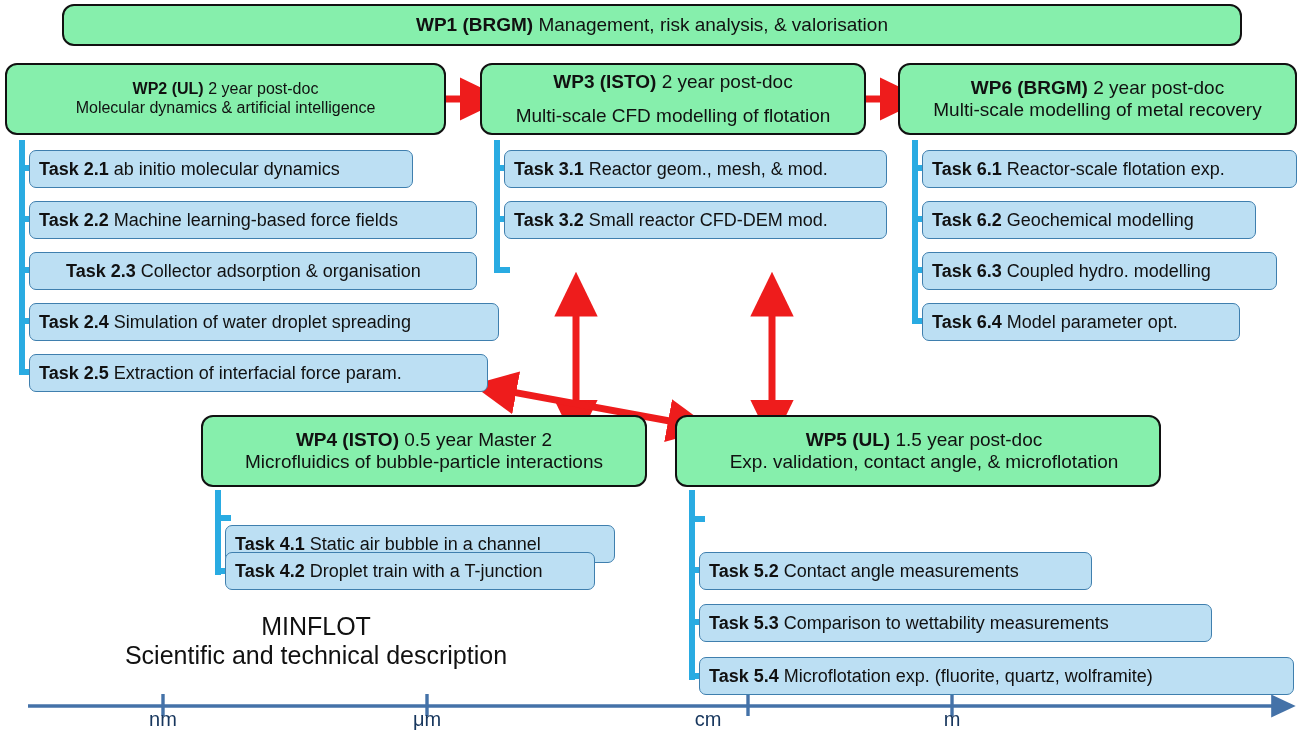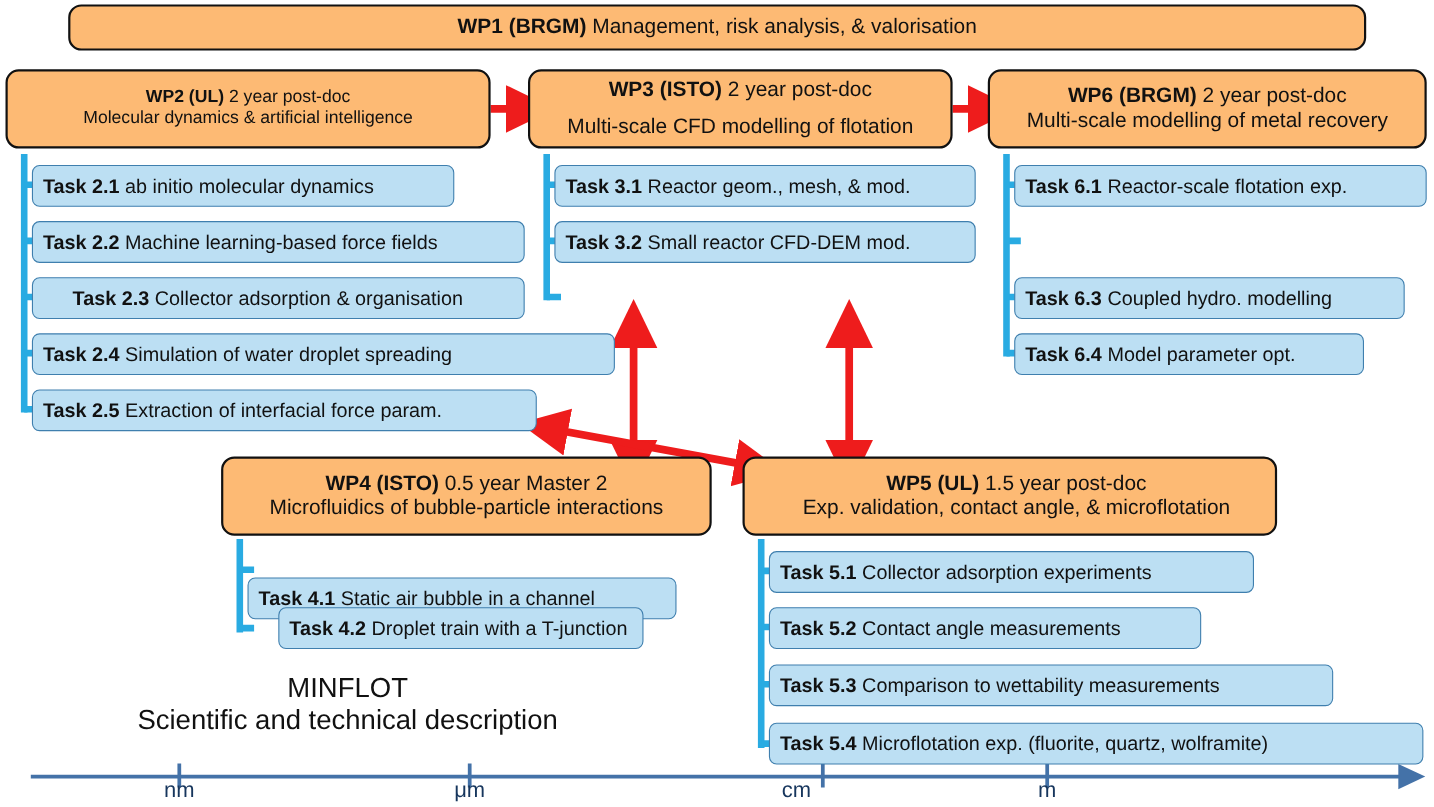--- a/index.html
+++ b/index.html
@@ -18,21 +18,21 @@
     position:absolute;
     left:0; top:0;
     width:1304px;
     height:734px;
     pointer-events:none;
   }
   
   .wp{
     position:absolute;
     box-sizing:border-box;
-    background:#fdba74;
+    background:#86efac;
     border:2.6px solid #111111;
     border-radius:12px;
     display:flex;
     flex-direction:column;
     align-items:center;
     justify-content:center;
     text-align:center;
     color:#111;
     line-height:1.16;
     padding:3px 8px;
@@ -148,21 +148,21 @@
       <span>ab initio molecular dynamics</span>
   </div>
   <div class="task" style="left:29px; top:201px; width:448px; height:38px; font-size:18px;">
     <b>Task 2.2</b>
       <span>Machine learning-based force fields</span>
   </div>
   <div class="task" style="left:29px; top:252px; width:448px; height:38px; font-size:18px;padding-left:36px;">
     <b>Task 2.3</b>
       <span>Collector adsorption &amp; organisation</span>
   </div>
-  <div class="task" style="left:29px; top:303px; width:530px; height:38px; font-size:18px;">
+  <div class="task" style="left:29px; top:303px; width:470px; height:38px; font-size:18px;">
     <b>Task 2.4</b>
       <span>Simulation of water droplet spreading</span>
   </div>
   <div class="task" style="left:29px; top:354px; width:459px; height:38px; font-size:18px;">
     <b>Task 2.5</b>
       <span>Extraction of interfacial force param.</span>
   </div>
 
   <div class="wp" style="left:480px; top:63px; width:386px; height:72px; font-size:19px;gap:12px;">
     <span class="ln"><b>WP3 (ISTO)</b><span> 2 year post-doc</span></span>
@@ -180,68 +180,68 @@
 
   <div class="wp" style="left:898px; top:63px; width:399px; height:72px; font-size:19px;">
     <span class="ln"><b>WP6 (BRGM)</b><span> 2 year post-doc</span></span>
     <span class="ln">Multi-scale modelling of metal recovery</span>
   </div>
 
   <div class="task" style="left:922px; top:150px; width:375px; height:38px; font-size:18px;">
     <b>Task 6.1</b>
       <span>Reactor-scale flotation exp.</span>
   </div>
+  <div class="task" style="left:922px; top:201px; width:334px; height:38px; font-size:18px;">
+    <b>Task 6.2</b>
+      <span>Geochemical modelling</span>
+  </div>
   <div class="task" style="left:922px; top:252px; width:355px; height:38px; font-size:18px;">
     <b>Task 6.3</b>
       <span>Coupled hydro. modelling</span>
   </div>
   <div class="task" style="left:922px; top:303px; width:318px; height:38px; font-size:18px;">
     <b>Task 6.4</b>
       <span>Model parameter opt.</span>
   </div>
 
   <div class="wp" style="left:201px; top:415px; width:446px; height:72px; font-size:19px;">
     <span class="ln"><b>WP4 (ISTO)</b><span> 0.5 year Master 2</span></span>
     <span class="ln">Microfluidics of bubble-particle interactions</span>
   </div>
 
   <div class="task" style="left:225px; top:500px; width:390px; height:38px; font-size:18px;margin-top:25px;">
     <b>Task 4.1</b>
       <span>Static air bubble in a channel</span>
   </div>
-  <div class="task" style="left:225px; top:552px; width:332px; height:38px; font-size:18px;margin-left:28px;">
+  <div class="task" style="left:225px; top:552px; width:370px; height:38px; font-size:18px;">
     <b>Task 4.2</b>
       <span>Droplet train with a T-junction</span>
   </div>
 
   <div class="wp" style="left:675px; top:415px; width:486px; height:72px; font-size:19px;padding-left:20px;">
     <span class="ln"><b>WP5 (UL)</b><span> 1.5 year post-doc</span></span>
     <span class="ln">Exp. validation, contact angle, &amp; microflotation</span>
   </div>
 
-  <div class="task" style="left:699px; top:501px; width:441px; height:38px; font-size:18px;">
-    <b>Task 5.1</b>
-      <span>Collector adsorption experiments</span>
-  </div>
   <div class="task" style="left:699px; top:552px; width:393px; height:38px; font-size:18px;">
     <b>Task 5.2</b>
       <span>Contact angle measurements</span>
   </div>
   <div class="task" style="left:699px; top:604px; width:513px; height:38px; font-size:18px;">
     <b>Task 5.3</b>
       <span>Comparison to wettability measurements</span>
   </div>
   <div class="task" style="left:699px; top:657px; width:595px; height:38px; font-size:18px;">
     <b>Task 5.4</b>
       <span>Microflotation exp. (fluorite, quartz, wolframite)</span>
   </div>
 
   <div id="title-block" style="left:36px; top:612px; width:560px;">
     <div class="t1">MINFLOT</div>
     <div class="t2">Scientific and technical description</div>
   </div>
 
   <div class="axlabel" style="left:163px; top:708px;">nm</div>
   <div class="axlabel" style="left:427px; top:708px;">μm</div>
-  <div class="axlabel" style="left:724px; top:708px;">cm</div>
+  <div class="axlabel" style="left:708px; top:708px;">cm</div>
   <div class="axlabel" style="left:952px; top:708px;">m</div>
 
 </div>
 
 </body></html>

